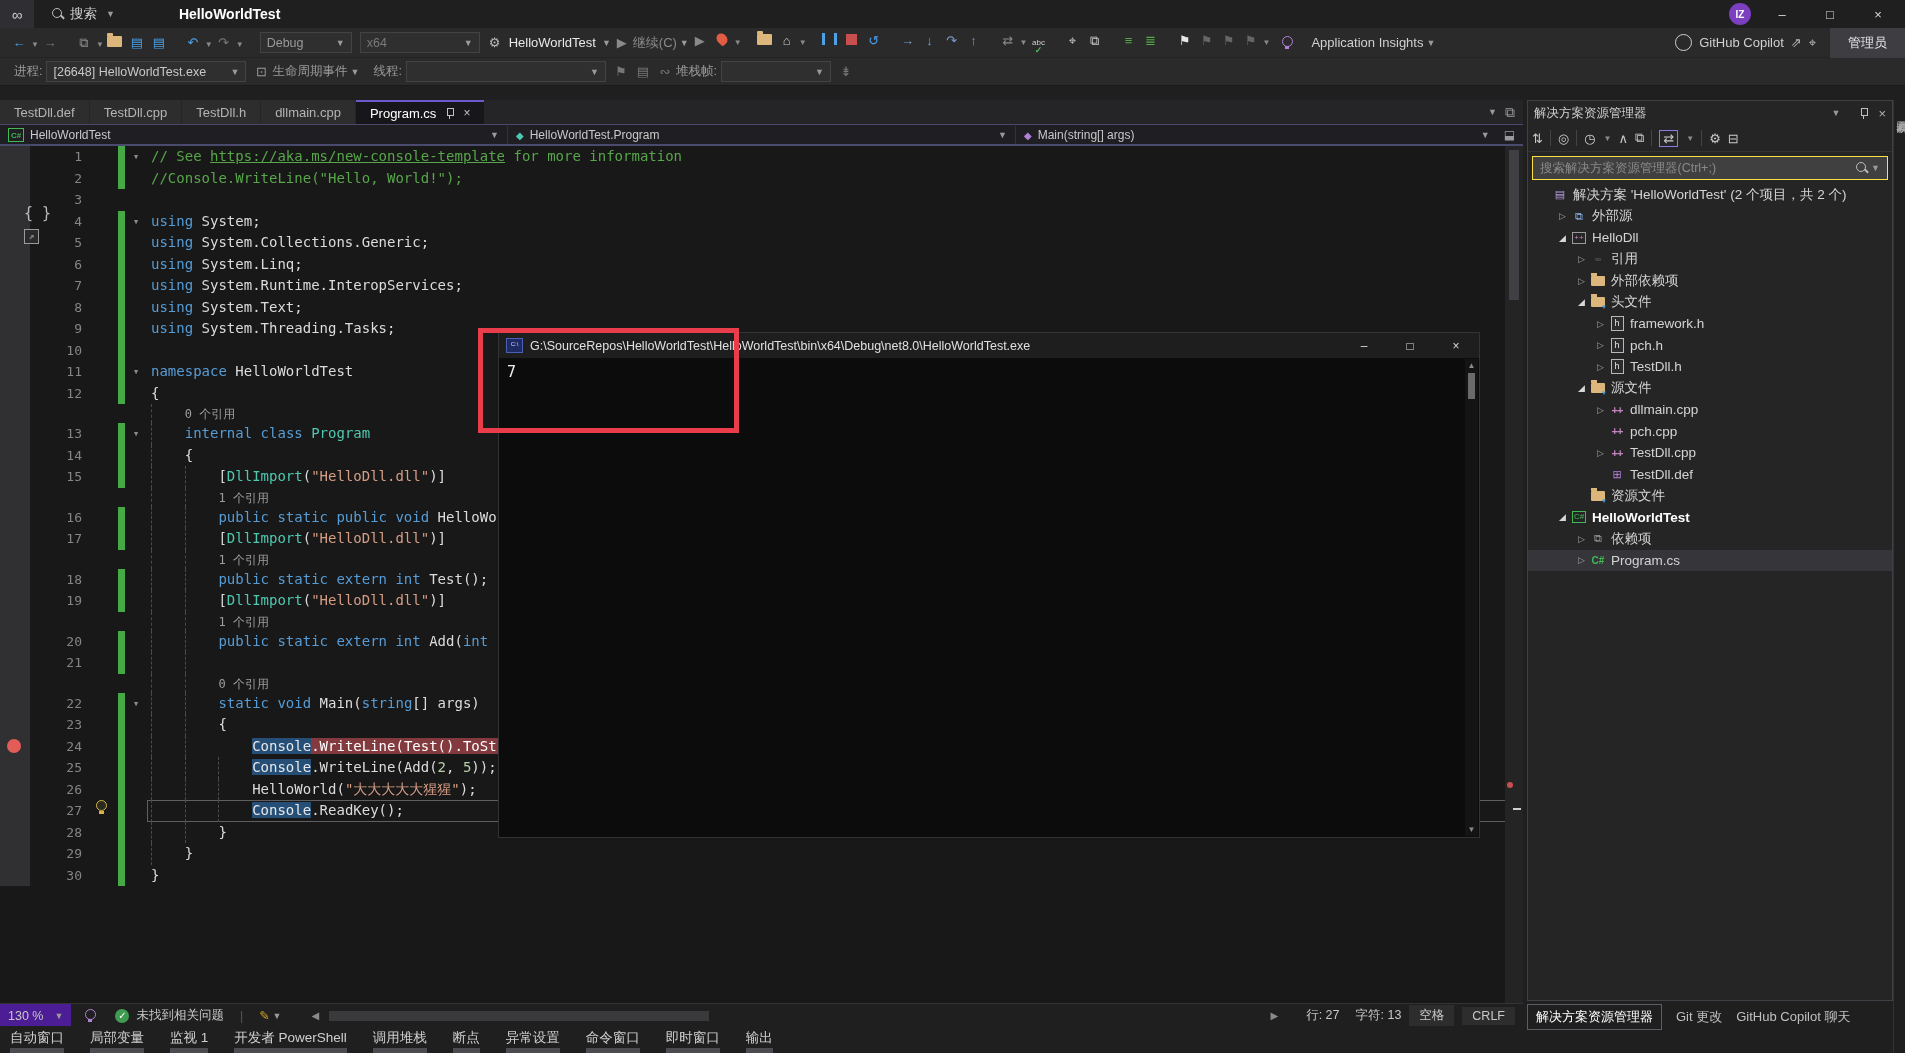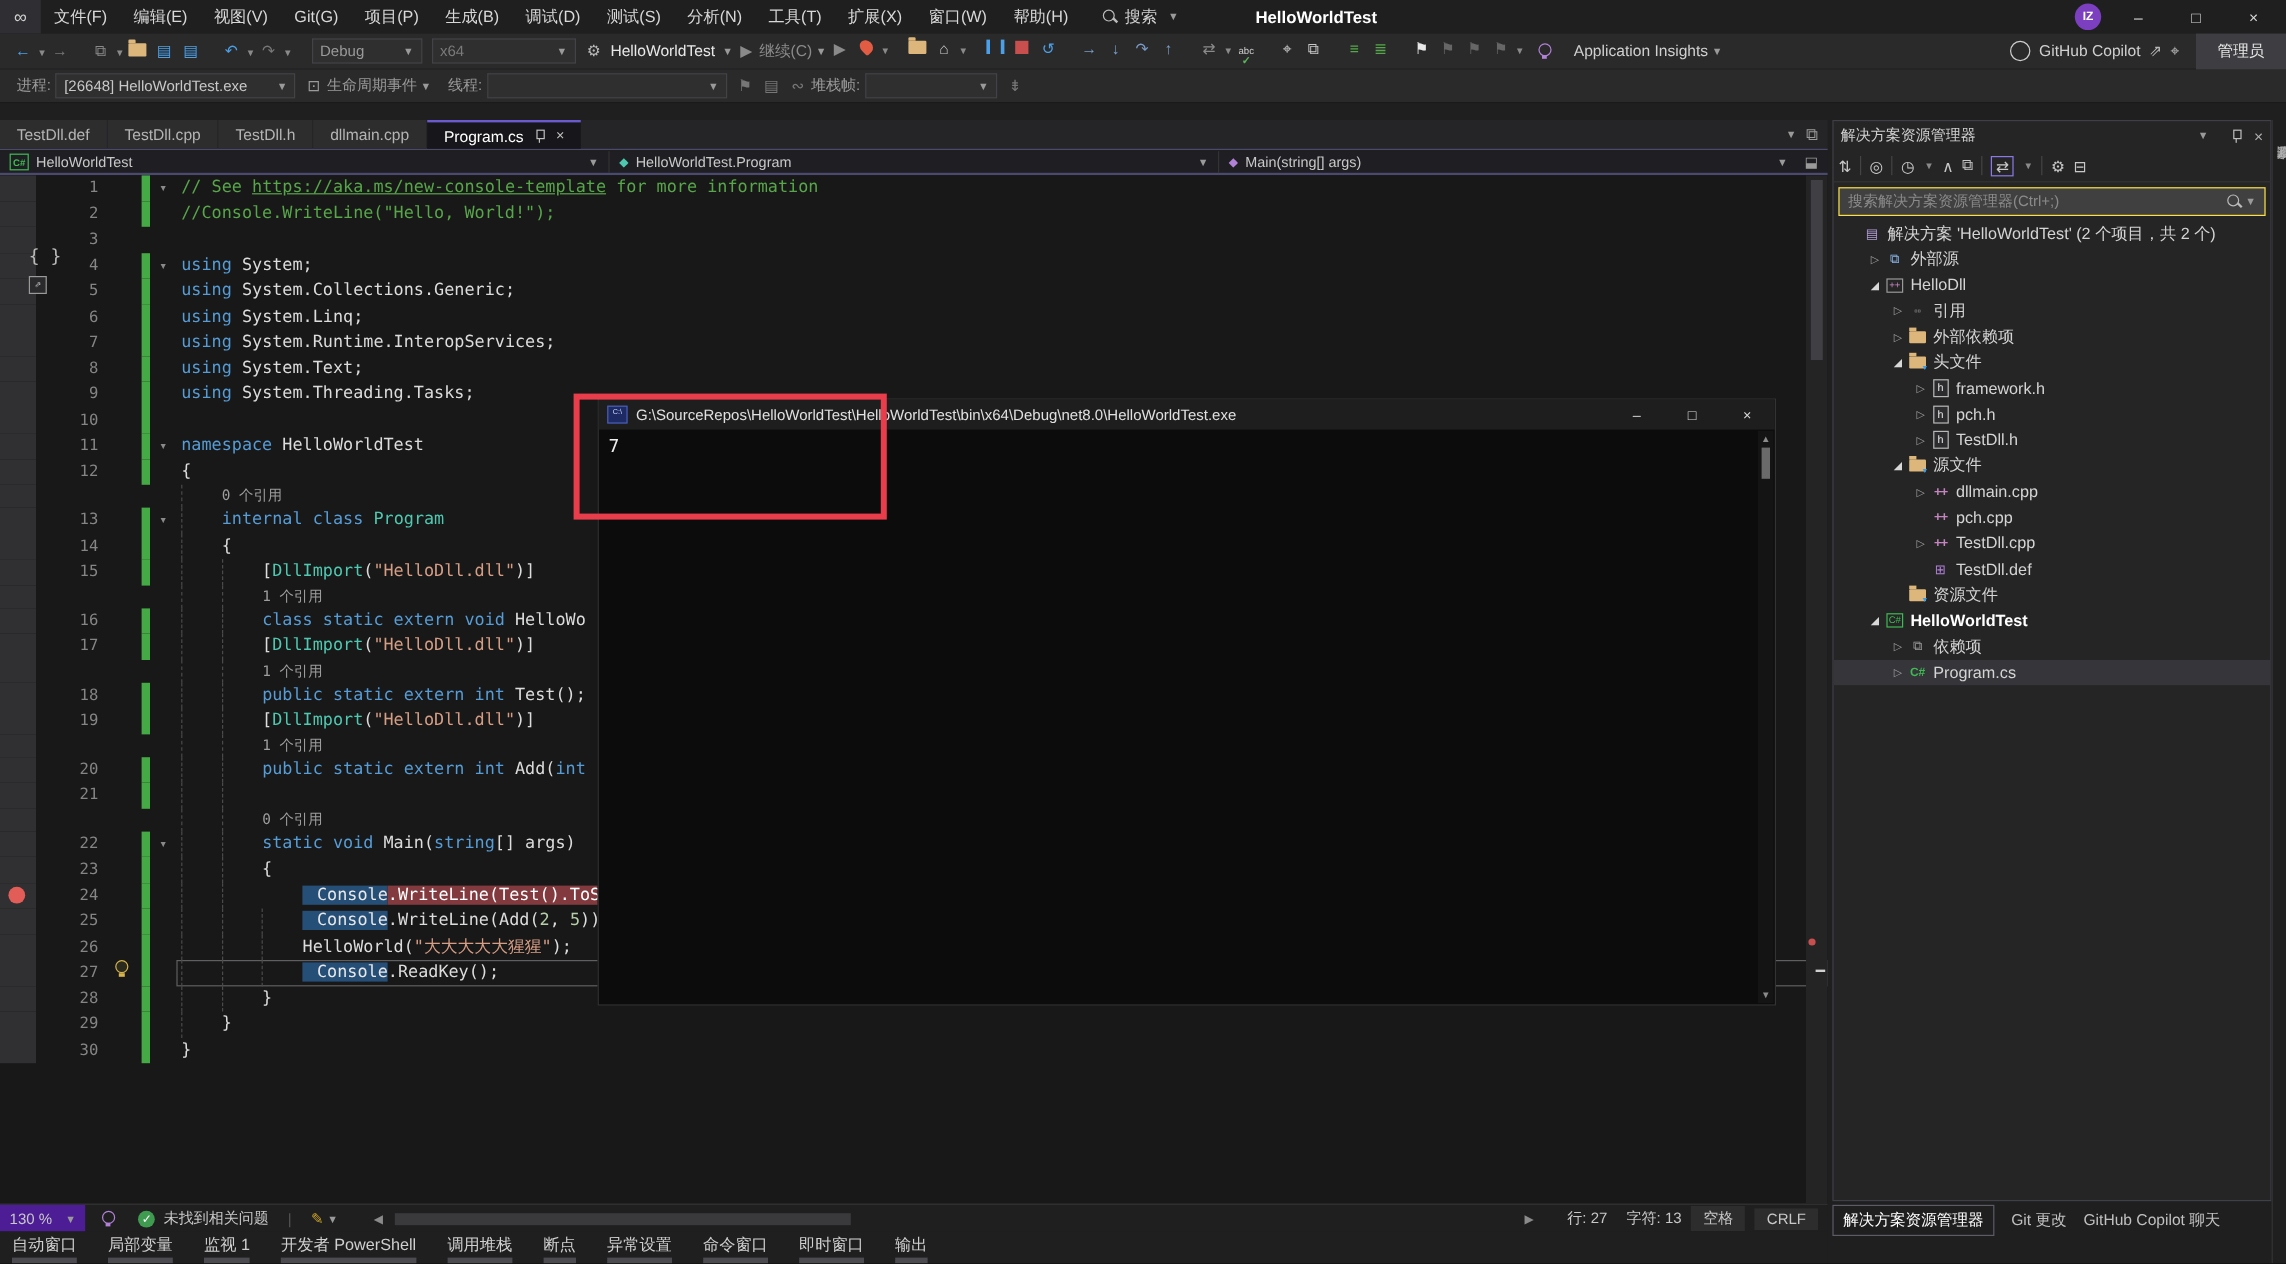--- a/index.html
+++ b/index.html
@@ -67,21 +67,21 @@
   .bulb::before{content:"";position:absolute;left:0;top:0;width:9px;height:9px;border:1.5px solid #d6b44c;border-radius:50%;background:#2a2a1e;}
   .bulb::after{content:"";position:absolute;left:3px;top:11px;width:5px;height:3px;background:#d6b44c;}
   .c-bar{width:7px;flex:none;}
   .c-bar.g{background:#45a945;}
   .c-chev{width:22px;flex:none;color:#8a8a8a;font-size:11px;text-align:center;}
   .c-code{flex:1;position:relative;padding-left:4px;color:#dcdcdc;}
   .c-code.cur{outline:1px solid #5f5f61;outline-offset:-1px;}
   .guide{position:absolute;top:0;bottom:0;border-left:1px dashed #4a4a4a;}
   .k{color:#569cd6;} .p{color:#dcdcdc;} .s{color:#d69d85;} .t{color:#4ec9b0;}
   .c{color:#57a64a;} .u{color:#57a64a;text-decoration:underline;} .n2{color:#b5cea8;}
-  .sym{background:#264f78;color:#e8e8e8;padding-left:12px;}
+  .sym{background:#264f78;color:#e8e8e8;}
   .bpseg{background:#823a3e;color:#fff;padding-right:14px;}
   .lens{color:#9d9d9d;font-size:12px;font-family:"DejaVu Sans Mono",monospace;}
   #code-adorn{position:absolute;left:24px;top:58px;color:#b9b9b9;font-size:15px;z-index:3;font-family:"DejaVu Sans Mono",monospace;}
   #code-adorn .bx{display:inline-block;width:13px;height:13px;border:1px solid #9a9a9a;background:#2a2a2c;font-size:9px;line-height:13px;text-align:center;color:#cfcfcf;vertical-align:-3px;}
   #vscroll{position:absolute;right:0;top:0;width:18px;bottom:0;background:#242425;}
   #vscroll .thumb{position:absolute;left:4px;top:4px;width:10px;height:150px;background:#3f3f44;}
   #vscroll .mark-bp{position:absolute;left:2px;top:636px;width:6px;height:6px;background:#c94f4f;border-radius:50%;}
   #vscroll .mark-cur{position:absolute;right:2px;top:662px;width:8px;height:2px;background:#d0d0d0;}
   
   #console-win{left:498px;top:332px;width:982px;height:506px;background:#0c0c0c;border:1px solid #333;box-sizing:border-box;z-index:20;}
@@ -134,35 +134,20 @@
   #rstrip{left:1893px;top:100px;width:12px;height:953px;background:#1f1f20;border-left:1px solid #333;}
   #rstrip span{writing-mode:vertical-rl;font-size:11px;color:#b0b0b0;margin-top:6px;display:inline-block;}
 </style>
 </head>
 <body>
 
 <div id="app">
 
   <div id="titlebar" class="abs">
     <div id="vslogo">∞</div>
-    <div id="menubar" class="row">
-        <span class="menu-item">文件(F)</span>
-        <span class="menu-item">编辑(E)</span>
-        <span class="menu-item">视图(V)</span>
-        <span class="menu-item">Git(G)</span>
-        <span class="menu-item">项目(P)</span>
-        <span class="menu-item">生成(B)</span>
-        <span class="menu-item">调试(D)</span>
-        <span class="menu-item">测试(S)</span>
-        <span class="menu-item">分析(N)</span>
-        <span class="menu-item">工具(T)</span>
-        <span class="menu-item">扩展(X)</span>
-        <span class="menu-item">窗口(W)</span>
-        <span class="menu-item">帮助(H)</span>
-      </div>
     <div id="tb-search">
       <span class="mag"></span>
       <span>搜索</span>
       <span class="caret">▼</span>
     </div>
     <div id="tb-title">HelloWorldTest</div>
     <div id="tb-right">
       <div id="avatar">IZ</div>
       <div class="winbtn">–</div>
       <div class="winbtn">□</div>
@@ -294,21 +279,21 @@
         <div class="eline"><div class="c-margin"></div><div class="c-num">8</div><div class="c-adorn"></div><div class="c-bar g"></div><div class="c-chev"></div><div class="c-code"><span class="k">using</span><span class="p"> System.Text;</span></div></div>
         <div class="eline"><div class="c-margin"></div><div class="c-num">9</div><div class="c-adorn"></div><div class="c-bar g"></div><div class="c-chev"></div><div class="c-code"><span class="k">using</span><span class="p"> System.Threading.Tasks;</span></div></div>
         <div class="eline"><div class="c-margin"></div><div class="c-num">10</div><div class="c-adorn"></div><div class="c-bar g"></div><div class="c-chev"></div><div class="c-code"></div></div>
         <div class="eline"><div class="c-margin"></div><div class="c-num">11</div><div class="c-adorn"></div><div class="c-bar g"></div><div class="c-chev">▾</div><div class="c-code"><span class="k">namespace</span><span class="p"> HelloWorldTest</span></div></div>
         <div class="eline"><div class="c-margin"></div><div class="c-num">12</div><div class="c-adorn"></div><div class="c-bar g"></div><div class="c-chev"></div><div class="c-code"><span class="p">{</span></div></div>
         <div class="eline lensrow"><div class="c-margin"></div><div class="c-num"></div><div class="c-adorn"></div><div class="c-bar"></div><div class="c-chev"></div><div class="c-code"><span class="guide" style="left: 4px;"></span><span class="lens" style="margin-left: 33.72px;">0 个引用</span></div></div>
         <div class="eline"><div class="c-margin"></div><div class="c-num">13</div><div class="c-adorn"></div><div class="c-bar g"></div><div class="c-chev">▾</div><div class="c-code"><span class="guide" style="left: 4px;"></span><span class="p">    </span><span class="k">internal</span><span class="p"> </span><span class="k">class</span><span class="p"> </span><span class="t">Program</span></div></div>
         <div class="eline"><div class="c-margin"></div><div class="c-num">14</div><div class="c-adorn"></div><div class="c-bar g"></div><div class="c-chev"></div><div class="c-code"><span class="guide" style="left: 4px;"></span><span class="p">    {</span></div></div>
         <div class="eline"><div class="c-margin"></div><div class="c-num">15</div><div class="c-adorn"></div><div class="c-bar g"></div><div class="c-chev"></div><div class="c-code"><span class="guide" style="left: 4px;"></span><span class="guide" style="left: 37.72px;"></span><span class="p">        [</span><span class="t">DllImport</span><span class="p">(</span><span class="s">"HelloDll.dll"</span><span class="p">)]</span></div></div>
         <div class="eline lensrow"><div class="c-margin"></div><div class="c-num"></div><div class="c-adorn"></div><div class="c-bar"></div><div class="c-chev"></div><div class="c-code"><span class="guide" style="left: 4px;"></span><span class="guide" style="left: 37.72px;"></span><span class="lens" style="margin-left: 67.44px;">1 个引用</span></div></div>
-        <div class="eline"><div class="c-margin"></div><div class="c-num">16</div><div class="c-adorn"></div><div class="c-bar g"></div><div class="c-chev"></div><div class="c-code"><span class="guide" style="left: 4px;"></span><span class="guide" style="left: 37.72px;"></span><span class="p">        </span><span class="k">class static extern void</span><span class="p"> HelloWo</span></div></div>
+        <div class="eline"><div class="c-margin"></div><div class="c-num">16</div><div class="c-adorn"></div><div class="c-bar g"></div><div class="c-chev"></div><div class="c-code"><span class="guide" style="left: 4px;"></span><span class="guide" style="left: 37.72px;"></span><span class="p">        </span><span class="k">public static public void</span><span class="p"> HelloWo</span></div></div>
         <div class="eline"><div class="c-margin"></div><div class="c-num">17</div><div class="c-adorn"></div><div class="c-bar g"></div><div class="c-chev"></div><div class="c-code"><span class="guide" style="left: 4px;"></span><span class="guide" style="left: 37.72px;"></span><span class="p">        [</span><span class="t">DllImport</span><span class="p">(</span><span class="s">"HelloDll.dll"</span><span class="p">)]</span></div></div>
         <div class="eline lensrow"><div class="c-margin"></div><div class="c-num"></div><div class="c-adorn"></div><div class="c-bar"></div><div class="c-chev"></div><div class="c-code"><span class="guide" style="left: 4px;"></span><span class="guide" style="left: 37.72px;"></span><span class="lens" style="margin-left: 67.44px;">1 个引用</span></div></div>
         <div class="eline"><div class="c-margin"></div><div class="c-num">18</div><div class="c-adorn"></div><div class="c-bar g"></div><div class="c-chev"></div><div class="c-code"><span class="guide" style="left: 4px;"></span><span class="guide" style="left: 37.72px;"></span><span class="p">        </span><span class="k">public static extern int</span><span class="p"> Test();</span></div></div>
         <div class="eline"><div class="c-margin"></div><div class="c-num">19</div><div class="c-adorn"></div><div class="c-bar g"></div><div class="c-chev"></div><div class="c-code"><span class="guide" style="left: 4px;"></span><span class="guide" style="left: 37.72px;"></span><span class="p">        [</span><span class="t">DllImport</span><span class="p">(</span><span class="s">"HelloDll.dll"</span><span class="p">)]</span></div></div>
         <div class="eline lensrow"><div class="c-margin"></div><div class="c-num"></div><div class="c-adorn"></div><div class="c-bar"></div><div class="c-chev"></div><div class="c-code"><span class="guide" style="left: 4px;"></span><span class="guide" style="left: 37.72px;"></span><span class="lens" style="margin-left: 67.44px;">1 个引用</span></div></div>
         <div class="eline"><div class="c-margin"></div><div class="c-num">20</div><div class="c-adorn"></div><div class="c-bar g"></div><div class="c-chev"></div><div class="c-code"><span class="guide" style="left: 4px;"></span><span class="guide" style="left: 37.72px;"></span><span class="p">        </span><span class="k">public static extern int</span><span class="p"> Add(</span><span class="k">int</span></div></div>
         <div class="eline"><div class="c-margin"></div><div class="c-num">21</div><div class="c-adorn"></div><div class="c-bar g"></div><div class="c-chev"></div><div class="c-code"><span class="guide" style="left: 4px;"></span><span class="guide" style="left: 37.72px;"></span></div></div>
         <div class="eline lensrow"><div class="c-margin"></div><div class="c-num"></div><div class="c-adorn"></div><div class="c-bar"></div><div class="c-chev"></div><div class="c-code"><span class="guide" style="left: 4px;"></span><span class="guide" style="left: 37.72px;"></span><span class="lens" style="margin-left: 67.44px;">0 个引用</span></div></div>
         <div class="eline"><div class="c-margin"></div><div class="c-num">22</div><div class="c-adorn"></div><div class="c-bar g"></div><div class="c-chev">▾</div><div class="c-code"><span class="guide" style="left: 4px;"></span><span class="guide" style="left: 37.72px;"></span><span class="p">        </span><span class="k">static void</span><span class="p"> Main(</span><span class="k">string</span><span class="p">[] args)</span></div></div>
         <div class="eline"><div class="c-margin"></div><div class="c-num">23</div><div class="c-adorn"></div><div class="c-bar g"></div><div class="c-chev"></div><div class="c-code"><span class="guide" style="left: 4px;"></span><span class="guide" style="left: 37.72px;"></span><span class="p">        {</span></div></div>

